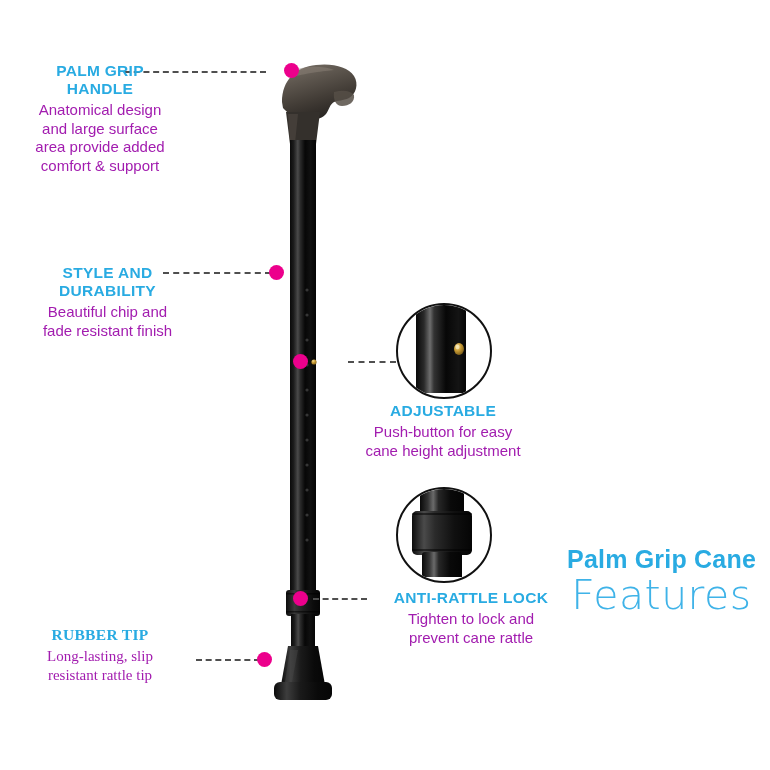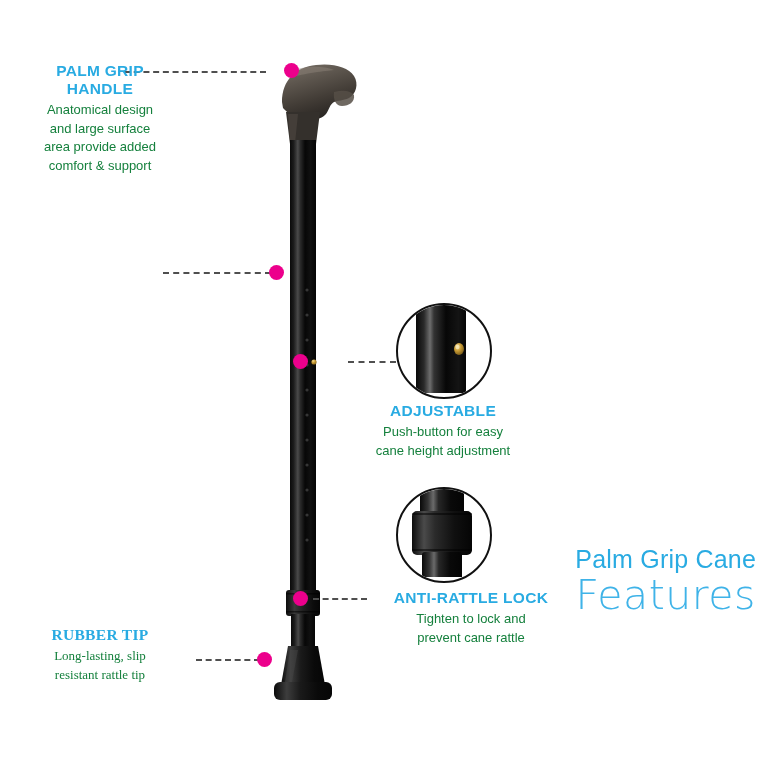--- a/index.html
+++ b/index.html
@@ -30,22 +30,22 @@
   .callout .c-title {
     color: #29ABE2;
     font-weight: bold;
     font-size: 15.5px;
     letter-spacing: 0.3px;
     line-height: 18px;
     margin: 0 0 3px 0;
     white-space: pre-line;
   }
   .callout .c-body {
-    color: #15803d;
-    font-size: 13px;
+    color: #a21caf;
+    font-size: 15px;
     line-height: 18.5px;
     margin: 0;
     white-space: pre-line;
   }
 
   .align-center { text-align: center; }
 
   
   #callout-palm-grip   { left: 0px;   top: 62px;  width: 200px; }
   #callout-style       { left: 0px;   top: 264px; width: 215px; }
@@ -96,21 +96,21 @@
 
   
   #brand {
     position: absolute;
     right: 14px;
     bottom: 42px;
     text-align: right;
   }
   #brand .brand-line1 {
     color: #29ABE2;
-    font-weight: normal;
+    font-weight: bold;
     font-size: 25px;
     letter-spacing: 0.2px;
     line-height: 28px;
   }
   #brand .brand-line2 {
     color: #3FB3E8;
     font-weight: 300;
     font-size: 41px;
     line-height: 44px;
     letter-spacing: 0.5px;
@@ -278,20 +278,26 @@
 
   <div class="callout align-center" id="callout-palm-grip">
     <div class="c-title">PALM GRIP
 HANDLE</div>
     <div class="c-body">Anatomical design
 and large surface
 area provide added
 comfort &amp; support</div>
   </div>
 
+  <div class="callout align-center" id="callout-style">
+    <div class="c-title">STYLE AND
+DURABILITY</div>
+    <div class="c-body">Beautiful chip and
+fade resistant finish</div>
+  </div>
 
   <div class="callout align-center" id="callout-adjustable">
     <div class="c-title">ADJUSTABLE</div>
     <div class="c-body">Push-button for easy
 cane height adjustment</div>
   </div>
 
   <div class="callout align-center" id="callout-anti-rattle">
     <div class="c-title">ANTI-RATTLE LOCK</div>
     <div class="c-body">Tighten to lock and

